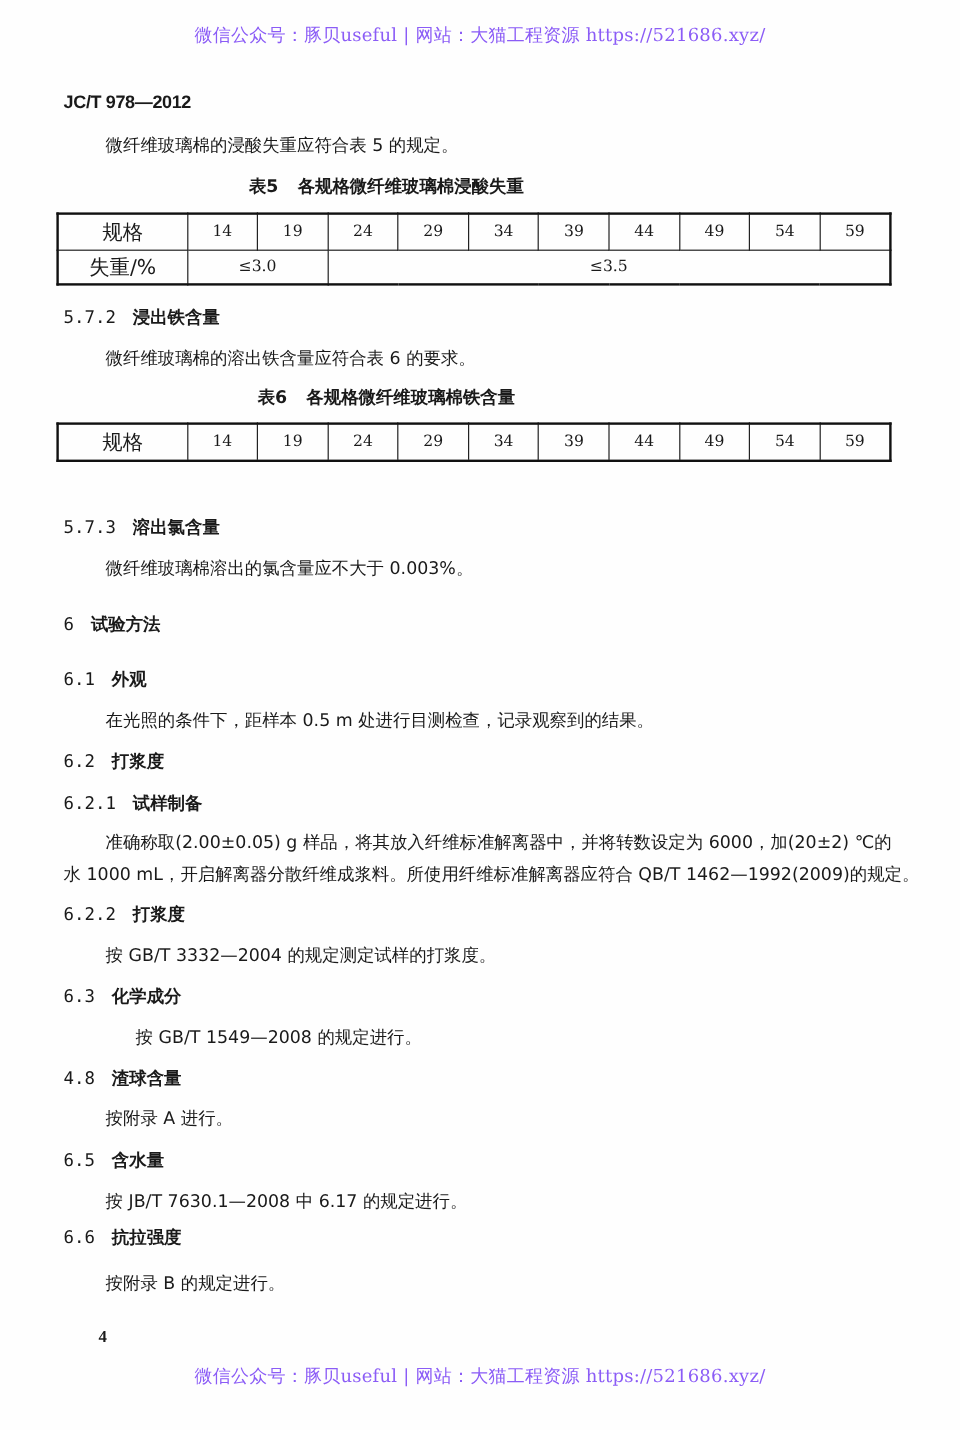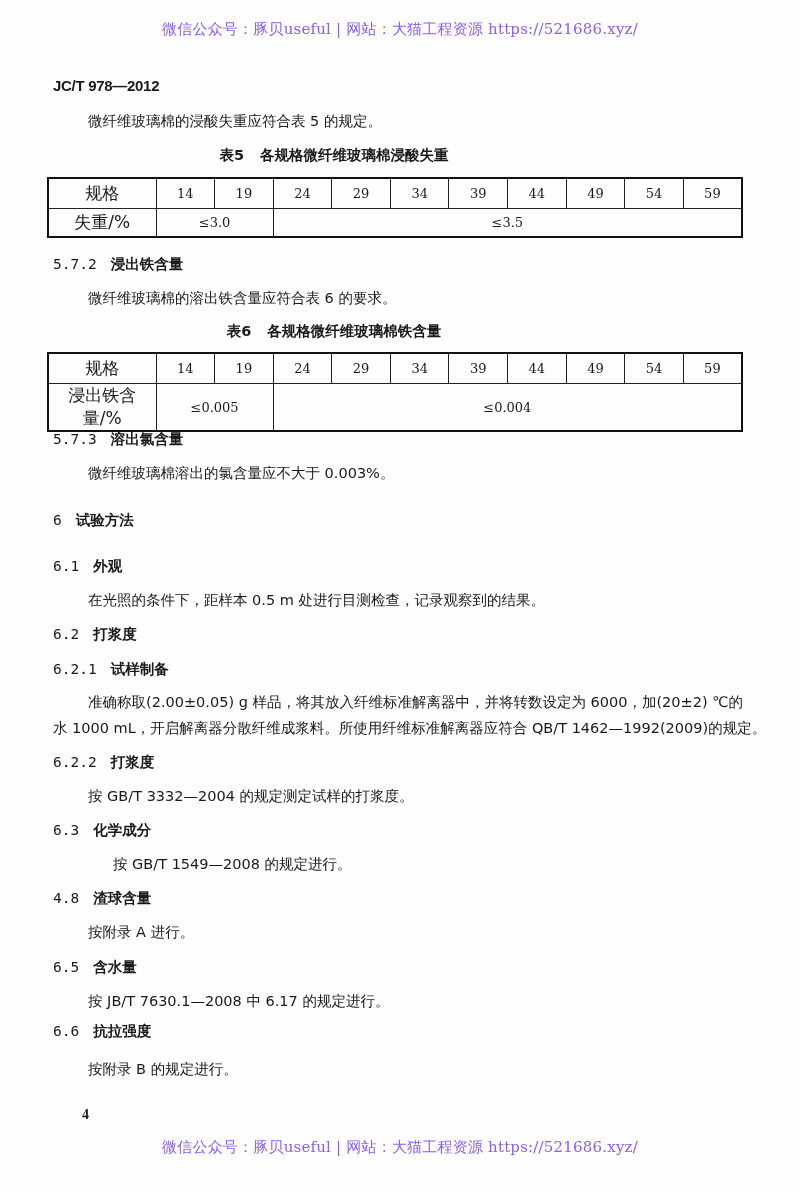--- a/index.html
+++ b/index.html
@@ -9,21 +9,21 @@
   }
   .abs { position: absolute; white-space: nowrap; }
   .watermark { left: 0; width: 800px; text-align: center; color: #8b5cf6; font-size: 15px;
     font-family: "DejaVu Serif", "Liberation Serif", serif; letter-spacing: 0.2px; }
   .wm-top { top: 20px; }
   .wm-bottom { top: 1138px; }
   .stdcode { left: 53px; top: 77px; font-family: "Liberation Sans", sans-serif; font-weight: bold; font-size: 15px; letter-spacing: -0.3px; }
   .para { font-size: 14.5px; font-family: "DejaVu Sans", sans-serif; }
   .head { font-size: 14.5px; font-family: "DejaVu Sans", sans-serif; font-weight: bold; }
   .head .num { font-weight: normal; font-family: "DejaVu Sans Mono", monospace; margin-right: 14px; }
-  .caption { left: 12px; width: 644px; text-align: center; font-family: "DejaVu Sans", sans-serif; font-weight: bold; font-size: 14.5px; }
+  .caption { left: 0; width: 644px; text-align: center; font-family: "DejaVu Sans", sans-serif; font-weight: bold; font-size: 14.5px; }
   .caption .tno { margin-right: 16px; }
   table.spec { position: absolute; left: 47px; border-collapse: collapse; table-layout: fixed; width: 694px;
     font-family: "DejaVu Serif", "Liberation Serif", serif; font-size: 13px; }
   table.spec td { border: 1.3px solid #222; text-align: center; padding: 0; }
   table.spec td.lbl { font-family: "DejaVu Sans", sans-serif; font-size: 17px; }
   table.spec tr.r1 td { height: 29px; }
   table.spec tr.r2 td { height: 27px; }
   table.spec { border: 2px solid #111; }
   .pageno { left: 82px; top: 1107px; font-family: "Liberation Serif", serif; font-weight: bold; font-size: 14px; }
 </style>
@@ -88,25 +88,20 @@
     <td>19</td>
     <td>24</td>
     <td>29</td>
     <td>34</td>
     <td>39</td>
     <td>44</td>
     <td>49</td>
     <td>54</td>
     <td>59</td>
   </tr>
-  <tr class="r2">
-    <td class="lbl">浸出铁含量/%</td>
-    <td colspan="2">≤0.005</td>
-    <td colspan="8">≤0.004</td>
-  </tr>
 </tbody>
   </table>
 
 <div class="abs head" style="left:53px;top:430px;">
   <span class="num">5.7.3</span><span>溶出氯含量</span>
 </div>
 <div class="abs para" style="left:88px;top:464px;">微纤维玻璃棉溶出的氯含量应不大于 0.003%。</div>
 
 <div class="abs head" style="left:53px;top:511px;">
   <span class="num">6</span><span>试验方法</span>

